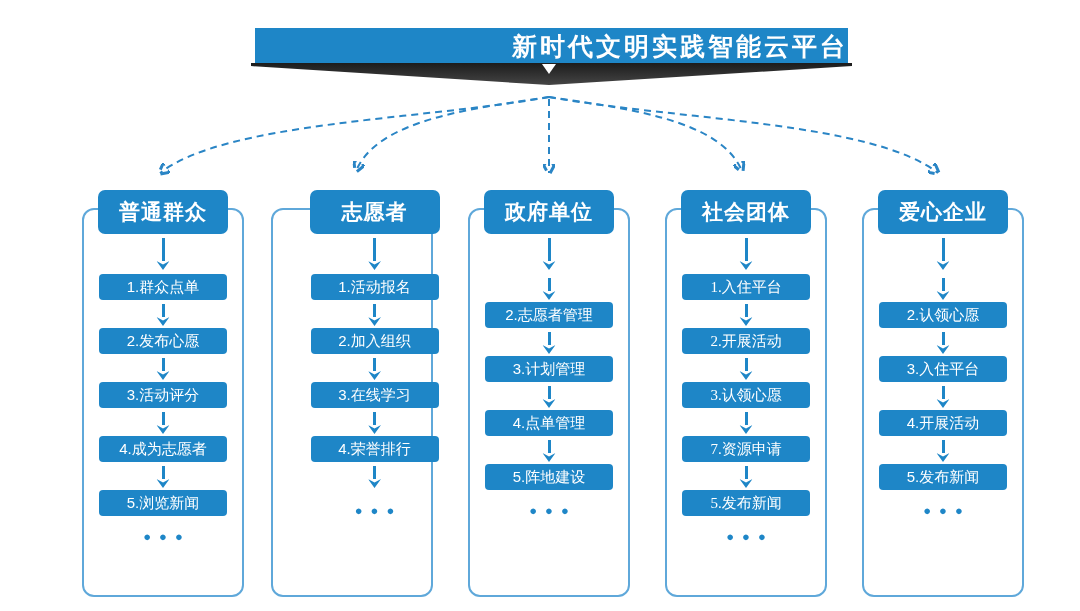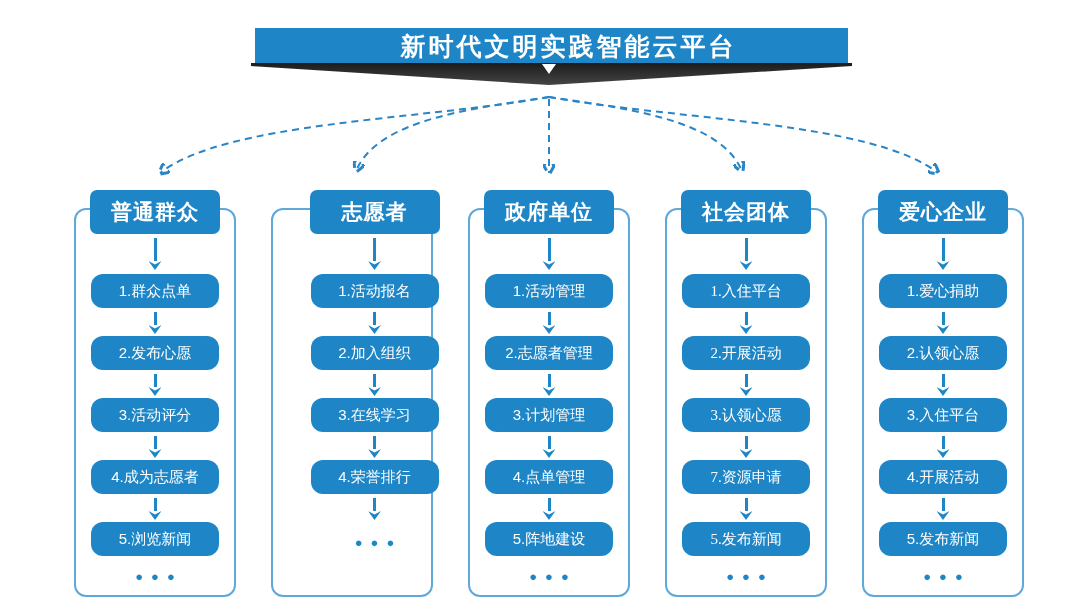--- a/index.html
+++ b/index.html
@@ -13,21 +13,21 @@
   *{box-sizing:border-box;margin:0;padding:0;}
   html,body{background:#e9e9e9;}
   body{font-family:"Liberation Sans","DejaVu Sans",sans-serif;}
   .stage{
     position:relative;width:1080px;height:611px;background:var(--bg);
     overflow:hidden;
   }
   
   .banner{
     position:absolute;left:255px;top:28px;width:593px;height:36px;
-    background:var(--primary);display:flex;align-items:center;justify-content:center;
+    background:var(--primary);display:flex;align-items:center;justify-content:flex-end;
     color:#fff;font-size:25px;font-weight:bold;letter-spacing:3px;padding-left:34px;
   }
   .ribbon{
     position:absolute;left:251px;top:63px;width:601px;height:22px;
     background:linear-gradient(to bottom,var(--ribbon-dark),var(--ribbon-light));
     clip-path:polygon(0 0,100% 0,100% 14%,49.6% 100%,0 14%);
   }
   .ribbon-arrow{
     position:absolute;left:542px;top:64px;width:0;height:0;
     border-left:7px solid transparent;border-right:7px solid transparent;
@@ -44,41 +44,41 @@
   .col-outline{
     position:absolute;left:0;top:18px;width:162px;height:389px;
     border:2px solid var(--outline);border-radius:12px;background:transparent;
   }
   .col-header{
     position:relative;z-index:1;width:130px;height:44px;border-radius:7px;
     background:var(--primary);color:#fff;font-size:21px;font-weight:bold;
     display:flex;align-items:center;justify-content:center;letter-spacing:1px;
   }
   .item{
-    position:relative;z-index:1;width:128px;height:34px;border-radius:12px;
+    position:relative;z-index:1;width:128px;height:26px;border-radius:4px;
     background:var(--primary);color:#fff;font-size:15px;
     display:flex;align-items:center;justify-content:center;
   }
   .v-arrow{
     position:relative;z-index:1;width:3px;height:13px;background:var(--primary);
     margin:4px auto 11px;
   }
   .v-arrow.lg{height:23px;margin:4px auto 13px;}
   .v-arrow::after{
     content:"";position:absolute;top:100%;left:50%;transform:translateX(-50%);
     width:13px;height:9px;background:var(--primary);
     clip-path:polygon(0 0,50% 100%,100% 0,50% 38%);
   }
   .dots{
     position:relative;z-index:1;margin-top:14px;color:var(--primary);
     font-size:13px;font-weight:bold;letter-spacing:8px;text-indent:8px;
     line-height:14px;
   }
   
-  .col.c0{left:74px;}  .col.c1{left:271px;padding-left:45px;} .col.c2{left:468px;}
+  .col.c0{left:82px;}  .col.c1{left:271px;padding-left:45px;} .col.c2{left:468px;}
   .col.c3{left:665px;font-family:Liberation Serif, serif;} .col.c4{left:862px;}
 </style>
 </head>
 <body>
 
 <div class="stage">
 
   <div class="banner">
     <span>新时代文明实践智能云平台</span>
   </div>
@@ -126,21 +126,20 @@
     <div class="v-arrow"></div>
     <div class="item">4.荣誉排行</div>
     <div class="v-arrow"></div>
     <div class="dots">●●●</div>
   </div>
 
   <div class="col c2">
     <div class="col-outline"></div>
     <div class="col-header">政府单位</div>
     <div class="v-arrow lg"></div>
-    <div class="item">1.活动管理</div>
     <div class="v-arrow"></div>
     <div class="item">2.志愿者管理</div>
     <div class="v-arrow"></div>
     <div class="item">3.计划管理</div>
     <div class="v-arrow"></div>
     <div class="item">4.点单管理</div>
     <div class="v-arrow"></div>
     <div class="item">5.阵地建设</div>
     <div class="dots">●●●</div>
   </div>
@@ -158,21 +157,20 @@
     <div class="item">7.资源申请</div>
     <div class="v-arrow"></div>
     <div class="item">5.发布新闻</div>
     <div class="dots">●●●</div>
   </div>
 
   <div class="col c4">
     <div class="col-outline"></div>
     <div class="col-header">爱心企业</div>
     <div class="v-arrow lg"></div>
-    <div class="item">1.爱心捐助</div>
     <div class="v-arrow"></div>
     <div class="item">2.认领心愿</div>
     <div class="v-arrow"></div>
     <div class="item">3.入住平台</div>
     <div class="v-arrow"></div>
     <div class="item">4.开展活动</div>
     <div class="v-arrow"></div>
     <div class="item">5.发布新闻</div>
     <div class="dots">●●●</div>
   </div>

